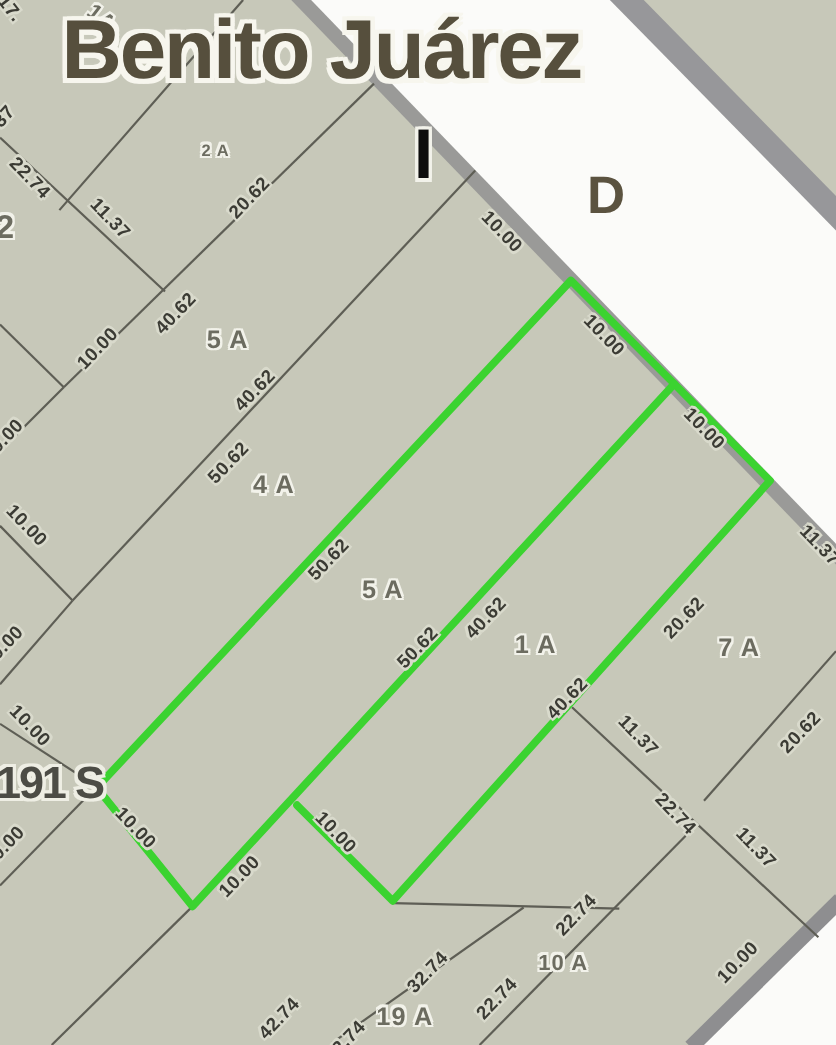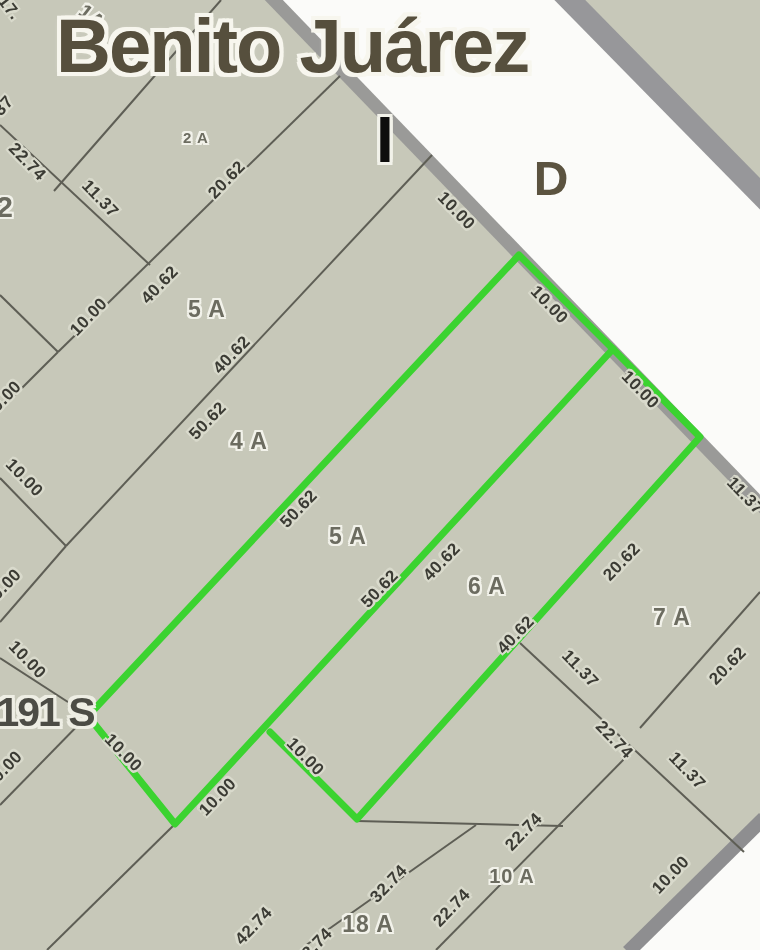--- a/index.html
+++ b/index.html
@@ -125,24 +125,24 @@
       <div class="lbl dim" style="left: 314px; top: 947px; --r: -46deg;">32.74</div>
       <div class="lbl dim" style="left: 671px; top: 875px; --r: -46deg;">10.00</div>
     </div>
 
   <div id="parcels">
       <div class="lbl parcel" style="left: 92px; top: 17px; --r: 38deg; font-size: 20px;">1A</div>
       <div class="lbl parcel" style="left: 196px; top: 137px; --r: 0deg; font-size: 15px;">2 A</div>
       <div class="lbl parcel" style="left: 207px; top: 309px; --r: 0deg; font-size: 23px;">5 A</div>
       <div class="lbl parcel" style="left: 249px; top: 441px; --r: 0deg; font-size: 23px;">4 A</div>
       <div class="lbl parcel" style="left: 348px; top: 536px; --r: 0deg; font-size: 23px;">5 A</div>
-      <div class="lbl parcel" style="left: 487px; top: 586px; --r: 0deg; font-size: 23px;">6 A</div>
-      <div class="lbl parcel" style="left: 672px; top: 589px; --r: 0deg; font-size: 23px; margin-top: 28px;">7 A</div>
+      <div class="lbl parcel" style="left: 487px; top: 586px; --r: 0deg; font-size: 23px;">1 A</div>
+      <div class="lbl parcel" style="left: 672px; top: 589px; --r: 0deg; font-size: 23px;">7 A</div>
       <div class="lbl parcel" style="left: 512px; top: 876px; --r: 0deg; font-size: 20px;">10 A</div>
-      <div class="lbl parcel" style="left: 368px; top: 924px; --r: 0deg; font-size: 23px;">18 A</div>
+      <div class="lbl parcel" style="left: 368px; top: 924px; --r: 0deg; font-size: 23px;">19 A</div>
       <div class="lbl parcel" style="left: 5px; top: 207px; --r: 0deg; font-size: 30px;">2</div>
     </div>
 
   <div class="lbl letterI" style="left:385px; top:140px;">I</div>
   <div class="lbl letterD" style="left:551px; top:178px;">D</div>
   <div class="lbl marker191" style="left:45px; top:712px;">191 S</div>
   <div class="title">Benito Juárez</div>
 </div>
 
 </body></html>

